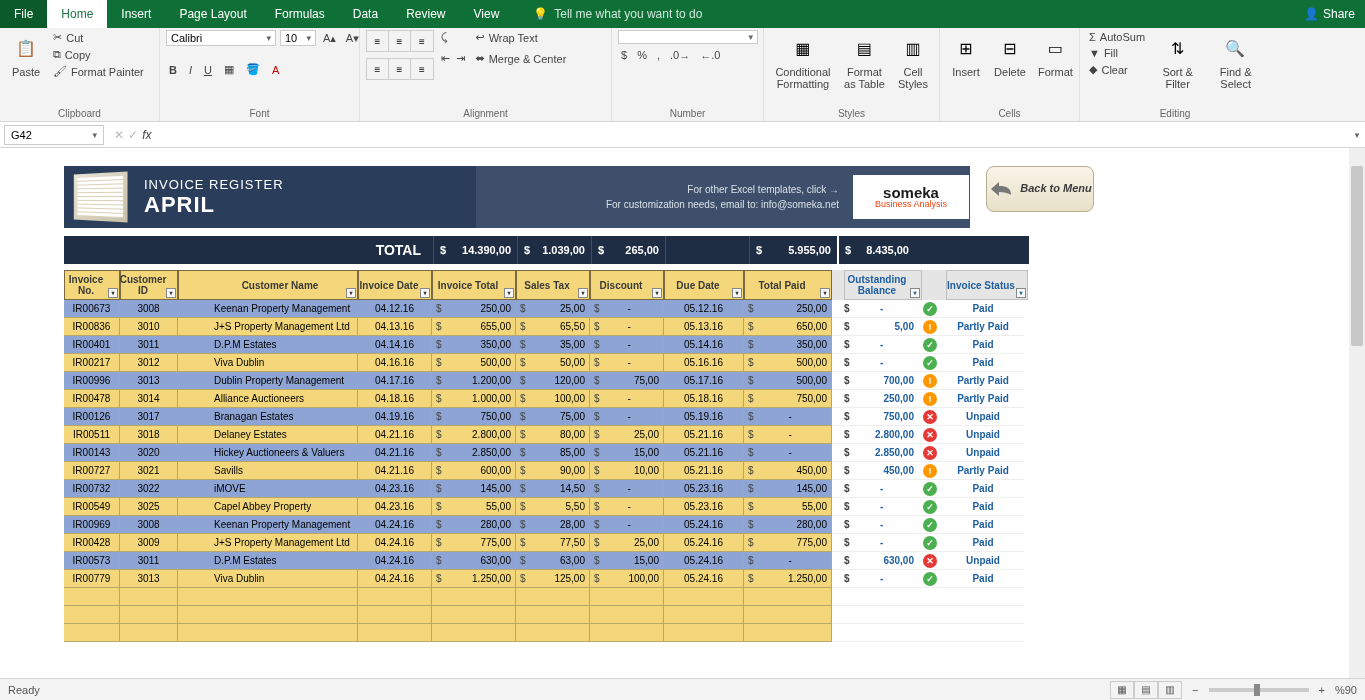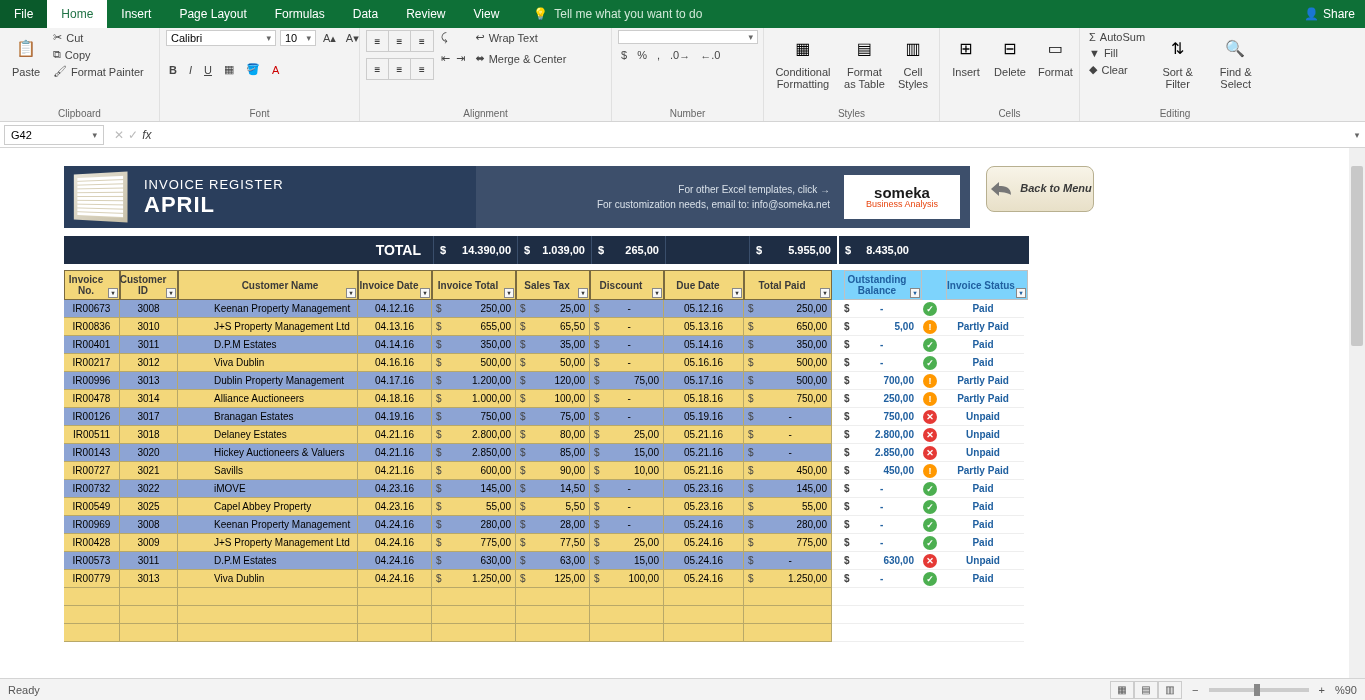--- a/index.html
+++ b/index.html
@@ -42,37 +42,37 @@
 .sheet-content { padding: 18px 0 0 64px; position: relative; }
 
 
 .ir-header { display: flex; height: 62px; }
 .ir-left { width: 412px; background: #2a3e5c; display: flex; align-items: center; padding-left: 8px; }
 .ir-icon { width: 54px; height: 48px; background: linear-gradient(135deg,#e8e4d8,#c8c0a8); position: relative; display: flex; align-items: center; justify-content: center; transform: perspective(60px) rotateY(-8deg); }
 .ir-icon::before { content: ''; position: absolute; inset: 4px; background: repeating-linear-gradient(to bottom, #fff 0 3px, #d8d0b8 3px 4px); }
 .ir-title { color: #fff; margin-left: 18px; }
 .ir-t1 { font-size: 13px; letter-spacing: 1px; }
 .ir-t2 { font-size: 22px; font-weight: bold; letter-spacing: 1px; }
-.ir-right { width: 494px; background: #3d4f6b; display: flex; align-items: center; justify-content: flex-end; padding-right: 10px; gap: 14px; }
+.ir-right { width: 494px; background: #3d4f6b; display: flex; align-items: center; justify-content: flex-end; padding-right: 1px; gap: 14px; }
 .ir-links { color: #d8e0e8; font-size: 10px; text-align: right; line-height: 1.5; }
 .ir-logo { width: 116px; height: 44px; background: #fff; display: flex; align-items: center; justify-content: center; font-size: 15px; font-weight: bold; color: #1b1b1b; flex-direction: column; line-height: 1; }
 .ir-logo small { font-size: 9px; color: #e84610; font-weight: normal; }
 .back-btn { width: 108px; height: 46px; background: linear-gradient(to bottom,#f8f4e8,#e8e0c8); border: 1px solid #b8b090; border-radius: 8px; display: flex; align-items: center; justify-content: center; gap: 6px; margin-left: 16px; font-size: 11px; font-style: italic; font-weight: bold; color: #3a3a3a; text-align: center; line-height: 1.2; }
 .back-arrow { width: 26px; height: 20px; color: #666; }
 
 
 .totals-row { display: flex; height: 28px; margin-top: 8px; }
 .tot-label { width: 369px; background: #1e2d44; color: #fff; font-size: 14px; font-weight: bold; display: flex; align-items: center; justify-content: flex-end; padding-right: 12px; }
 .tot-cell { background: #1e2d44; color: #fff; font-size: 11px; display: flex; align-items: center; justify-content: space-between; padding: 0 6px; border-left: 1px solid #3a4e6b; font-weight: bold; }
 
 
 .tbl { margin-top: 6px; }
 .tbl-head { display: flex; height: 30px; }
 .th { background: #f3d77a; border: 1px solid #7a6a40; font-size: 10px; font-weight: bold; color: #3a3a3a; display: flex; align-items: center; justify-content: center; text-align: center; line-height: 1.1; position: relative; padding-right: 12px; }
-.th-blue { background: #7dd3fc; border: 1px solid #c0c0c0; color: #2060a0; }
+.th-blue { background: #e5e5e5; border: 1px solid #c0c0c0; color: #2060a0; }
 .th .filter { position: absolute; right: 1px; bottom: 1px; width: 10px; height: 10px; border: 1px solid #888; background: #f8f8f8; font-size: 6px; display: flex; align-items: center; justify-content: center; }
 .tbl-body { }
 .tr { display: flex; height: 18px; }
 .td { font-size: 10px; border-right: 1px solid #b8a868; border-bottom: 1px solid #b8a868; display: flex; align-items: center; padding: 0 4px; overflow: hidden; white-space: nowrap; }
 .td.ctr { justify-content: center; }
 .td.money { justify-content: space-between; }
 .td.money .cur { color: #444; }
 .tr.odd .td.y { background: #f3d77a; }
 .tr.even .td.y { background: #8da4d4; }
 .tr .td.w { background: #fff; border-right: none; border-bottom: 1px solid #eee; }

